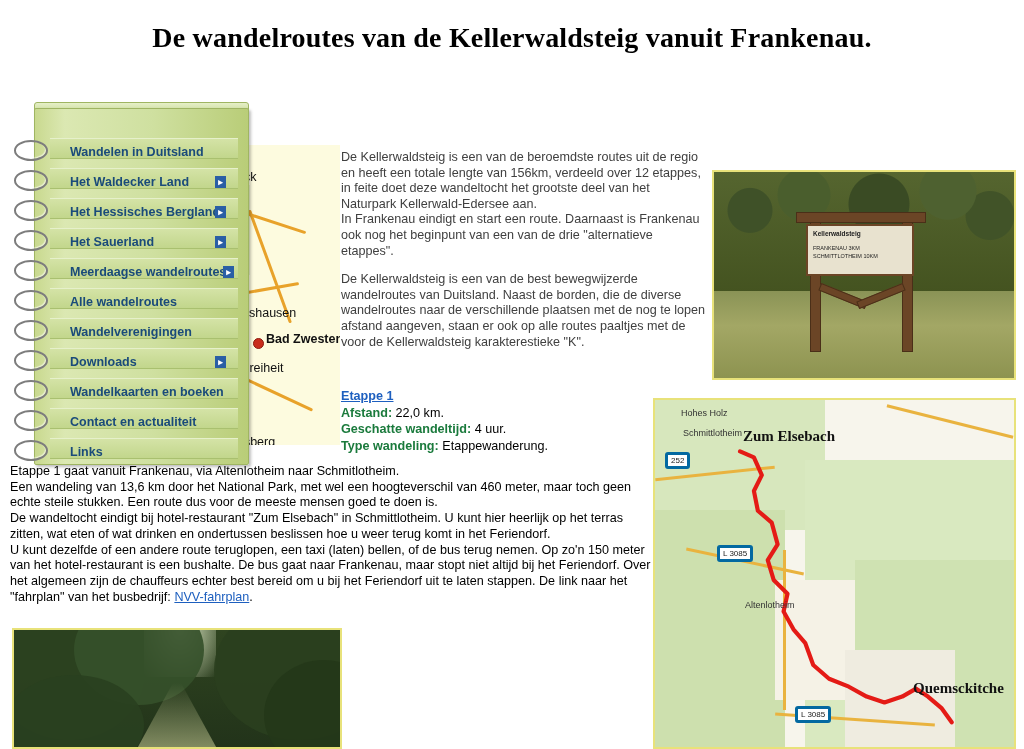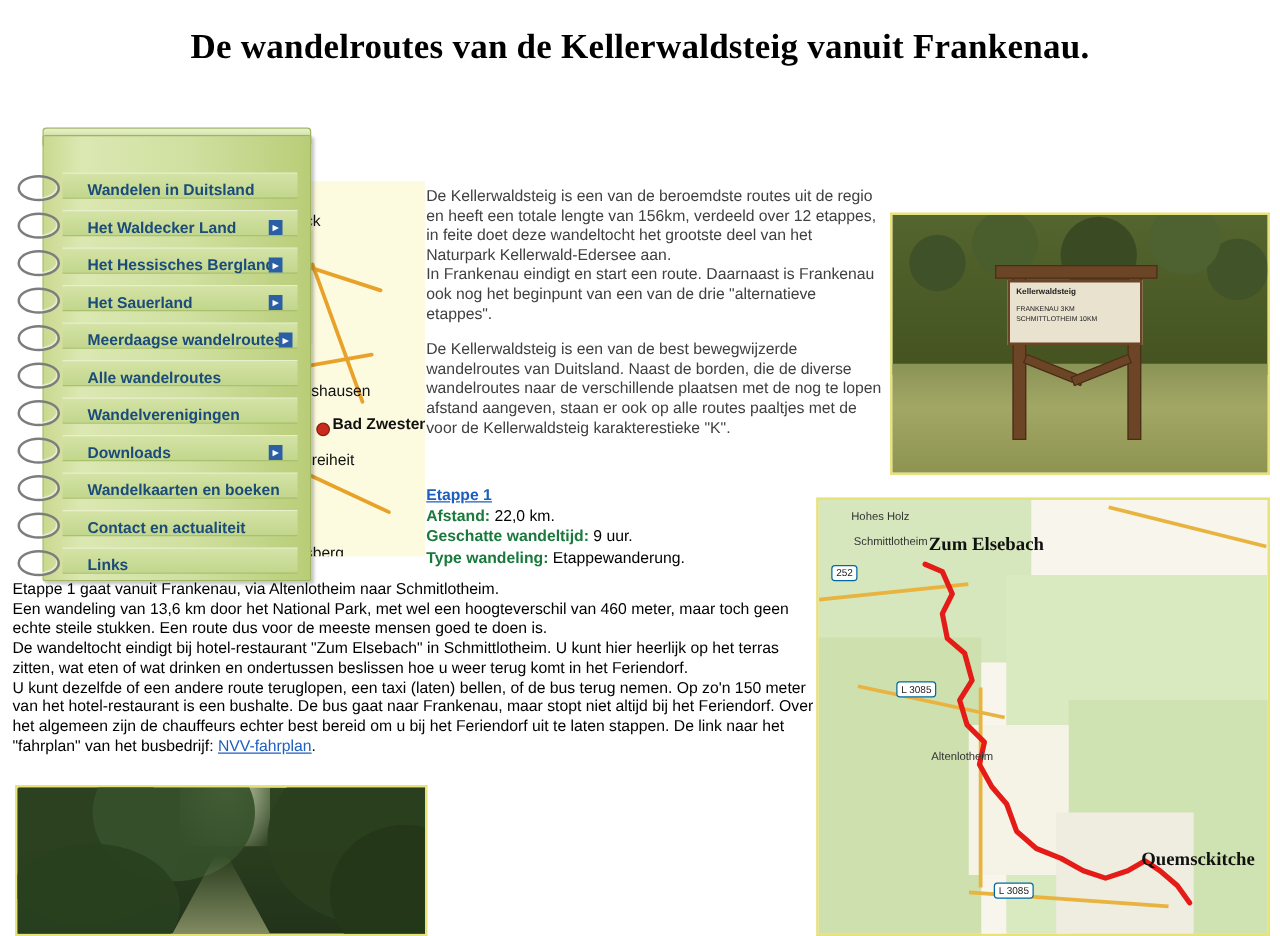--- a/index.html
+++ b/index.html
@@ -301,21 +301,21 @@
     font-weight: bold;
     font-family: "Liberation Serif", serif;
     color: #111;
     white-space: nowrap;
   }
   .mr-shield {
     position: absolute;
     font-size: 8px;
     color: #222;
     background: #ffffff;
-    border: 1px solid #0369a1;
+    border: 3px solid #0369a1;
     border-radius: 3px;
     padding: 1px 3px;
     white-space: nowrap;
   }
   #mr-track {
     position: absolute;
     left: 0; top: 0; width: 100%; height: 100%;
   }
 </style>
 </head>
@@ -407,21 +407,21 @@
 </div>
 
 <div id="etappe-block">
   <div id="etappe-title">Etappe 1</div>
   <div>
     <span class="lbl">Afstand:</span>
     <span class="val">22,0 km.</span>
   </div>
   <div>
     <span class="lbl">Geschatte wandeltijd:</span>
-    <span class="val">9 uur.</span>
+    <span class="val">4 uur.</span>
   </div>
   <div>
     <span class="lbl">Type wandeling:</span>
     <span class="val">Etappewanderung.</span>
   </div>
 </div>
 
 <div id="lower-text">
   <div>Etappe 1 gaat vanuit Frankenau, via Altenlotheim naar Schmitlotheim.</div>
   <div>Een wandeling van 13,6 km door het National Park, met wel een hoogteverschil van 460 meter, maar toch geen echte steile stukken. Een route dus voor de meeste mensen goed te doen is.</div>

